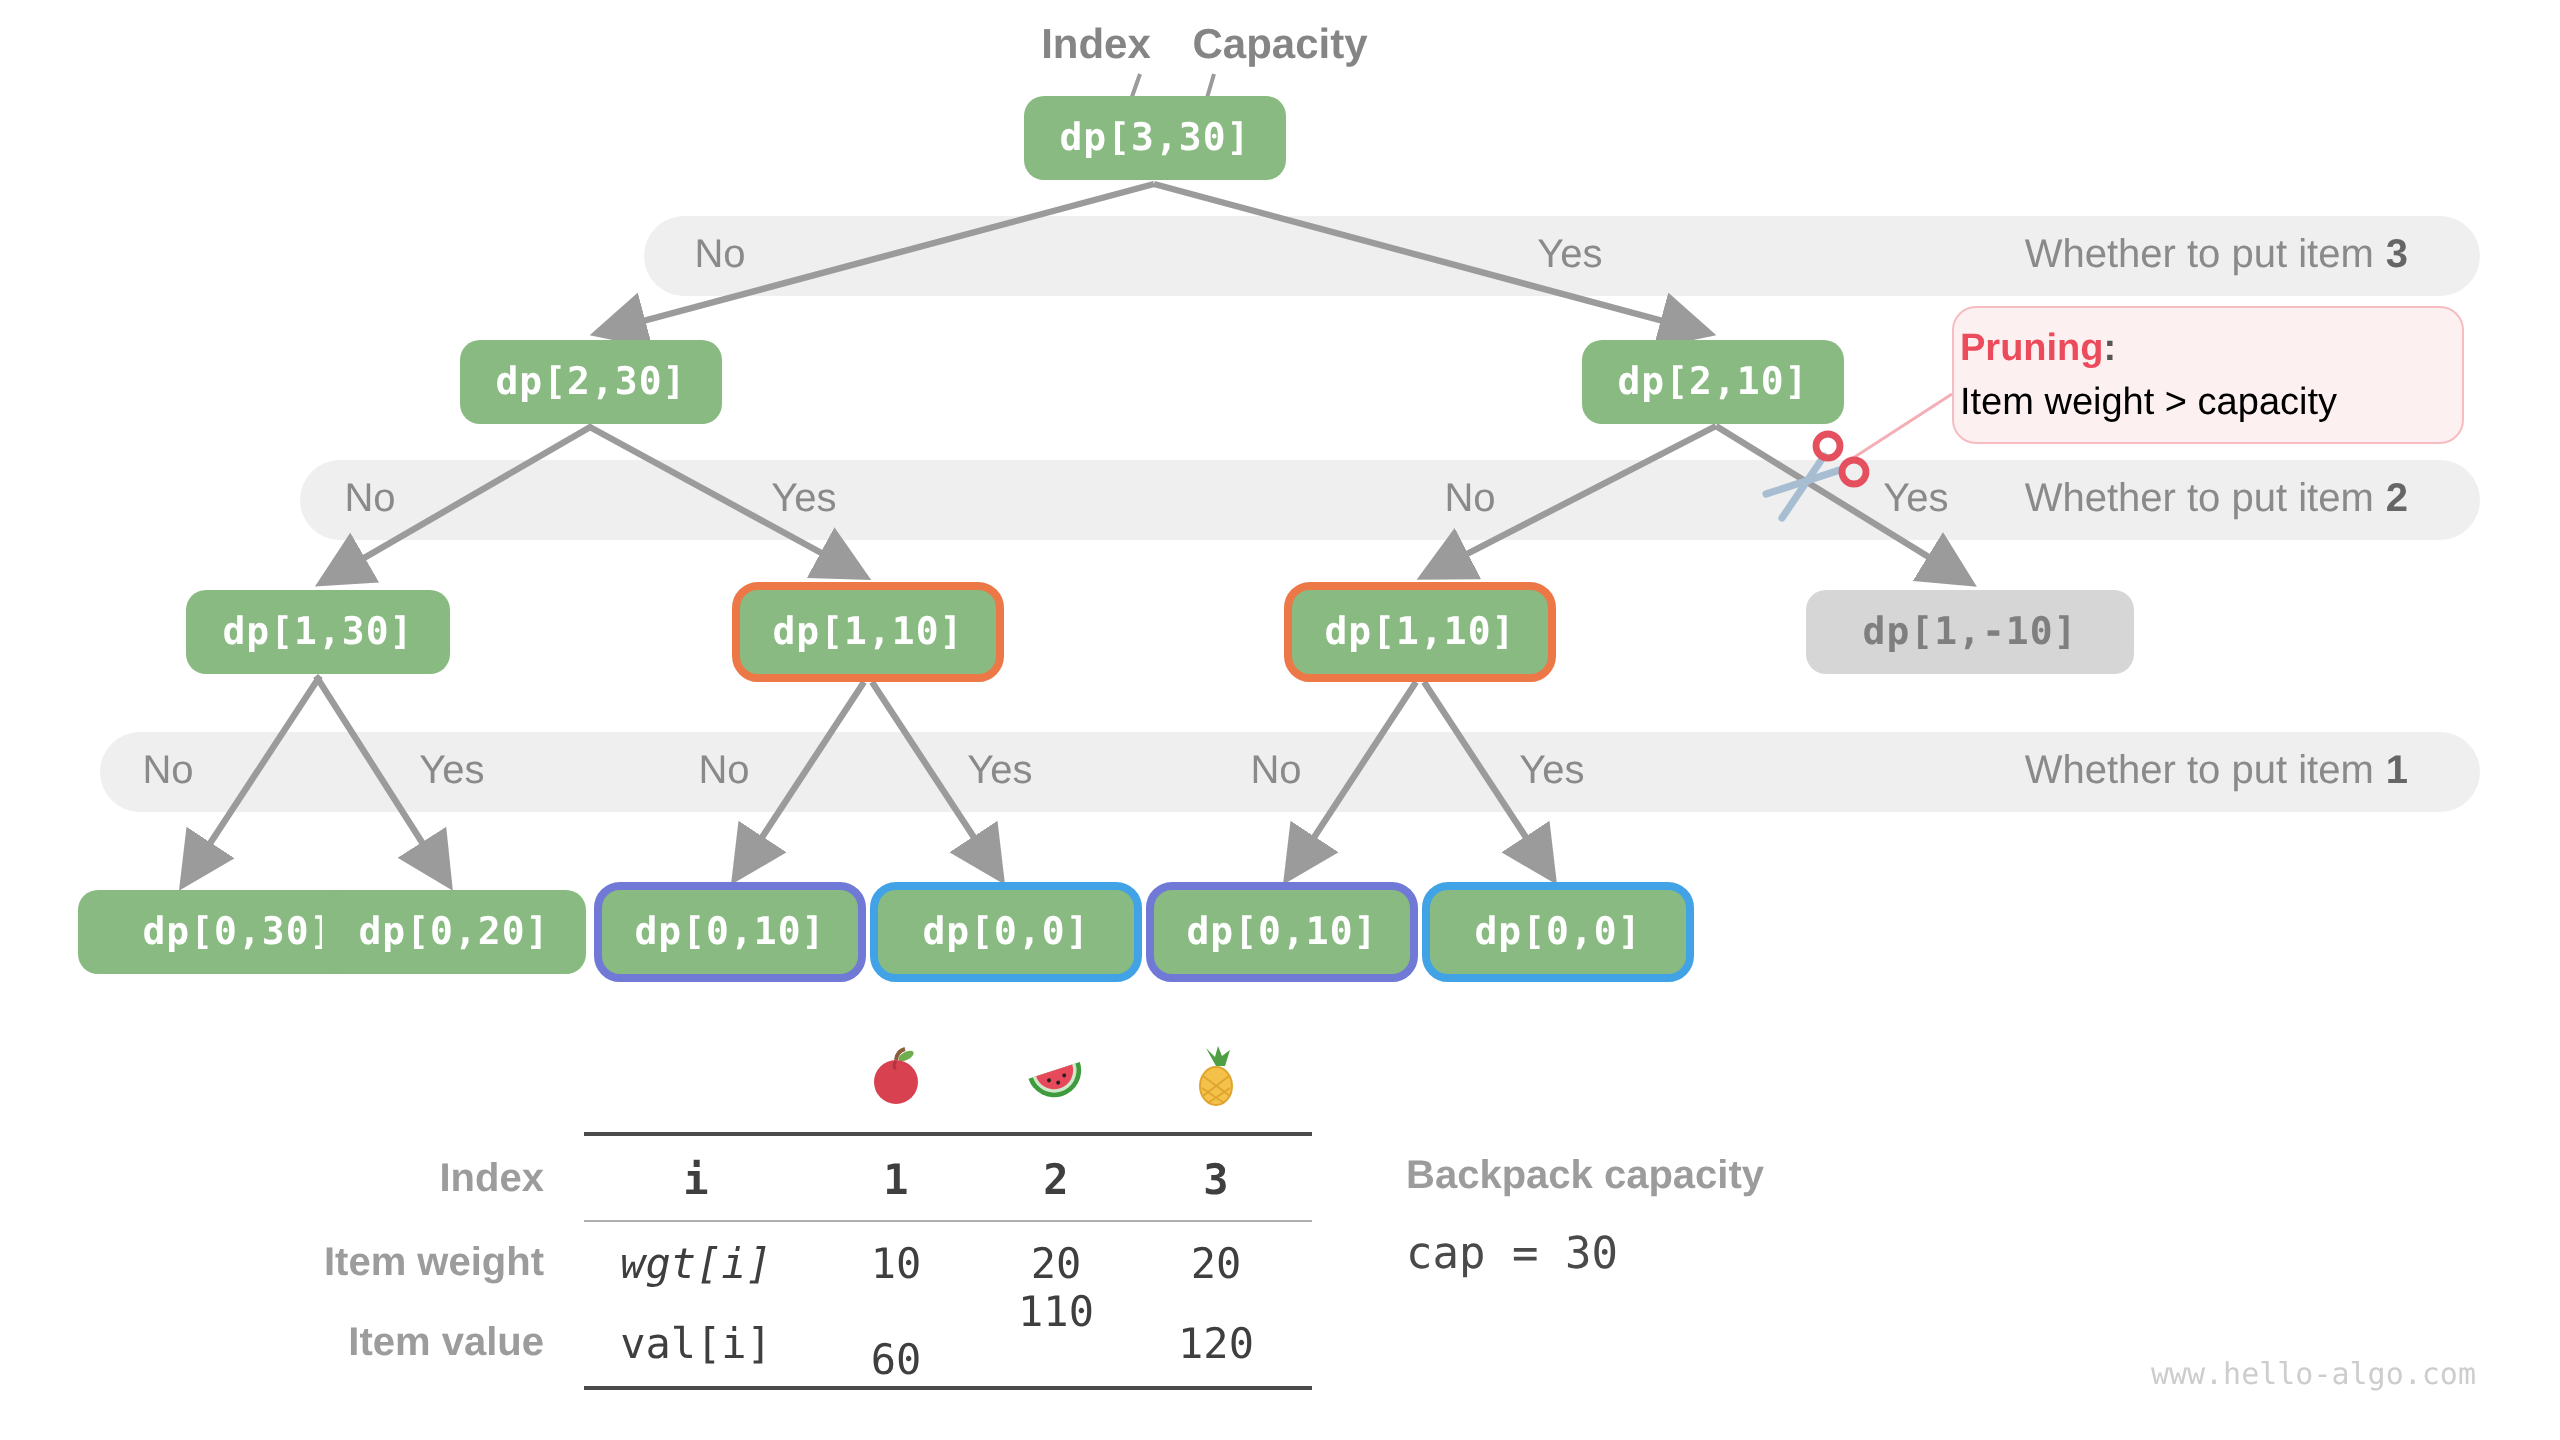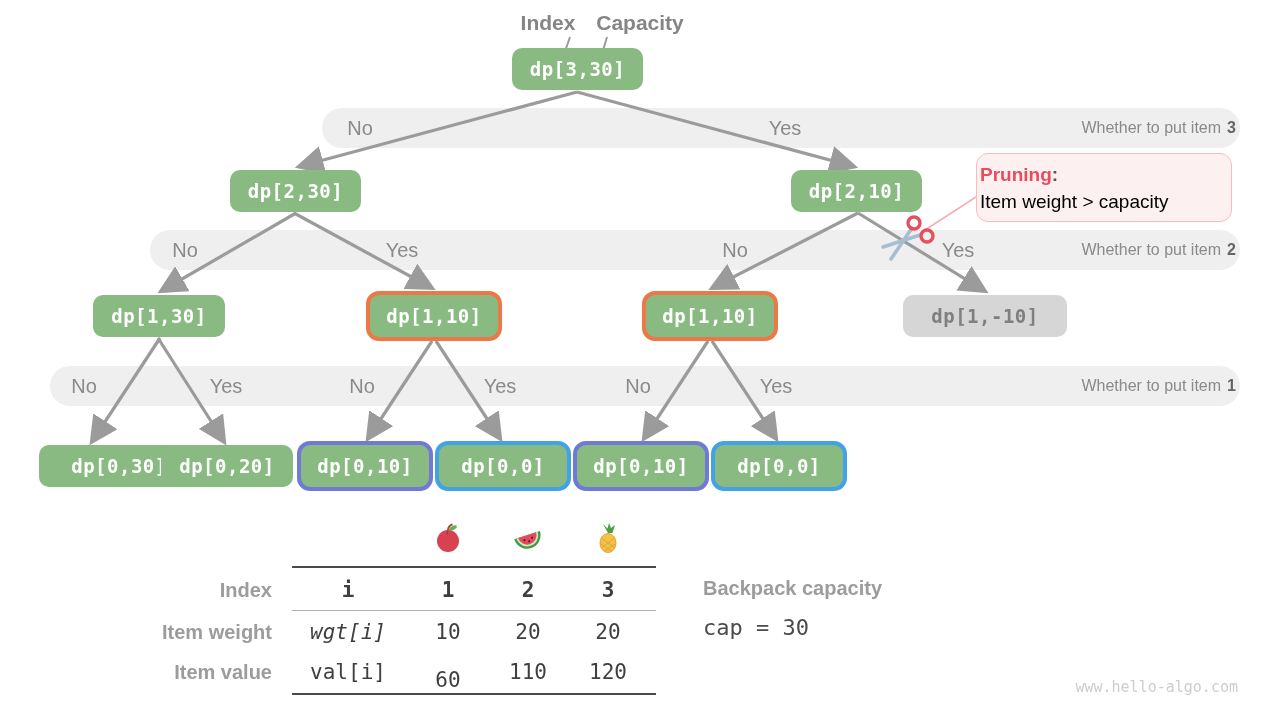--- a/index.html
+++ b/index.html
@@ -5,21 +5,21 @@
   html,body{margin:0;padding:0;background:#fff;}
   .canvas{position:relative;width:1280px;height:720px;background:#ffffff;overflow:hidden;
           font-family:"Liberation Sans",sans-serif;}
 
   
   .ptr-label{position:absolute;top:11px;font-size:21px;font-weight:bold;color:#858585;text-align:center;}
 
   
   .band{position:absolute;height:40px;background:#efefef;border-radius:20px;z-index:1;}
   .choice{position:absolute;top:50%;transform:translate(-50%,-50%);font-size:20px;color:#8a8a8a;}
-  .btitle{position:absolute;right:4px;top:50%;transform:translateY(-50%);font-size:16px;color:#8a8a8a;white-space:nowrap;margin-left:36px;}
+  .btitle{position:absolute;right:36px;top:50%;transform:translateY(-50%);font-size:20px;color:#8a8a8a;white-space:nowrap;margin-left:36px;}
   .btitle b{color:#666;margin-left:6px;}
 
   
   .overlay{position:absolute;left:0;top:0;z-index:2;pointer-events:none;}
 
   
   .node{position:absolute;display:flex;align-items:center;justify-content:center;box-sizing:border-box;
         background:#89ba81;color:#fff;border-radius:10px;z-index:3;
         font-family:"DejaVu Sans Mono",monospace;font-weight:bold;font-size:19px;letter-spacing:.5px;}
   .node.gray{background:#d6d6d6;color:#7f7f7f;}
@@ -177,21 +177,21 @@
   <span class="tcell hdr" style="left:528px;top:590px;">2</span>
   <span class="tcell hdr" style="left:608px;top:590px;">3</span>
 
   <span class="tcell" style="left:348px;top:632px;font-style:italic;">wgt[i]</span>
   <span class="tcell" style="left:448px;top:632px;">10</span>
   <span class="tcell" style="left:528px;top:632px;">20</span>
   <span class="tcell" style="left:608px;top:632px;">20</span>
 
   <span class="tcell" style="left:348px;top:672px;">val[i]</span>
   <span class="tcell" style="left:448px;top:636px;margin-top:44px;">60</span>
-  <span class="tcell" style="left:528px;top:672px;">110</span>
+  <span class="tcell" style="left:528px;top:656px;">110</span>
   <span class="tcell" style="left:608px;top:672px;">120</span>
 
   <div class="bp-label">Backpack capacity</div>
   <div class="bp-value">cap = 30</div>
 
   <div class="watermark">www.hello-algo.com</div>
 
 </div>
 
 </body></html>

